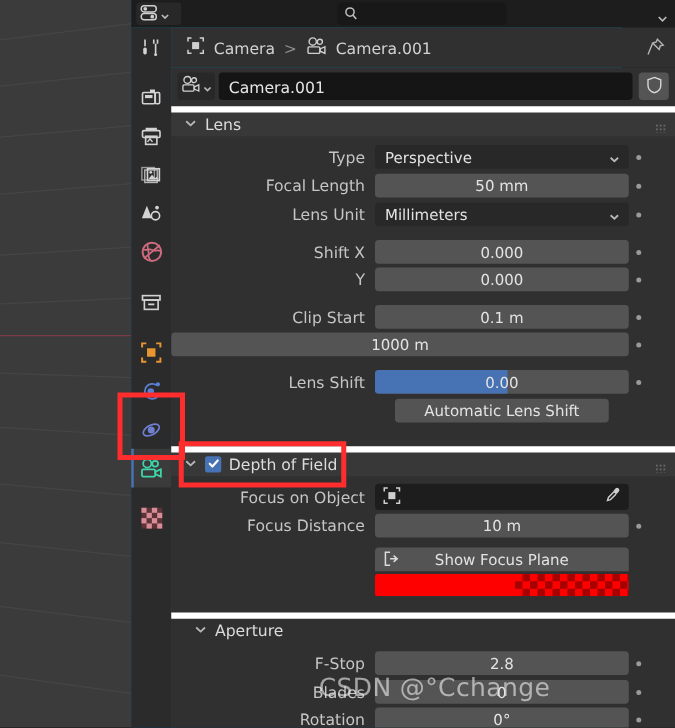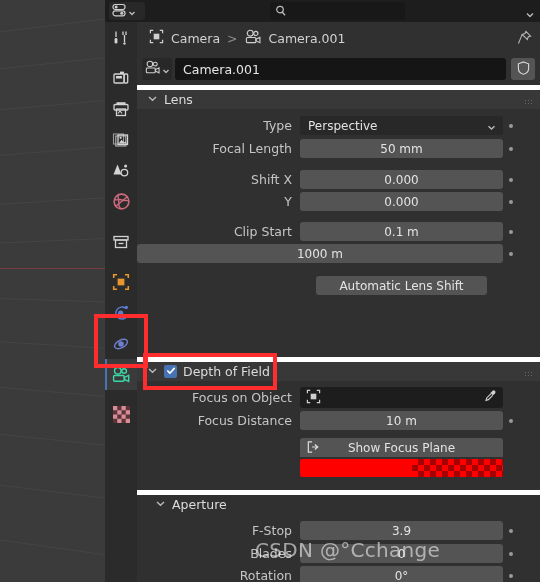--- a/index.html
+++ b/index.html
@@ -453,20 +453,34 @@
           <div class="row">
             <div class="lbl">Focal Length</div>
             <div class="field value">
               <span>50 mm</span>
             </div>
             <div class="decorator">
                 <i></i>
               </div>
           </div>
 
+          <div class="row tight">
+            <div class="lbl">Lens Unit</div>
+            <div class="field dropdown">
+              <span>Millimeters</span>
+              <span class="dd-chev">
+                <svg width="9" height="9" viewBox="0 0 9 9">
+                    <path class="chev" d="M1.5 3.2 L4.5 6 L7.5 3.2"></path>
+                  </svg>
+              </span>
+            </div>
+            <div class="decorator">
+                <i></i>
+              </div>
+          </div>
 
           <div style="height:8px"></div>
 
           <div class="row tight">
             <div class="lbl">Shift X</div>
             <div class="field value">
               <span>0.000</span>
             </div>
             <div class="decorator">
                 <i></i>
@@ -499,20 +513,30 @@
             <div class="field value">
               <span>1000 m</span>
             </div>
             <div class="decorator">
                 <i></i>
               </div>
           </div>
 
           <div style="height:8px"></div>
 
+          <div class="row tight">
+            <div class="lbl">Lens Shift</div>
+            <div class="field value slider">
+              <div class="fill" id="lens-shift-fill" style="width: 52%;"></div>
+              <span>0.00</span>
+            </div>
+            <div class="decorator">
+                <i></i>
+              </div>
+          </div>
 
           <div class="fullrow">
             <div class="spacer"></div>
             <div class="field button">
               <span>Automatic Lens Shift</span>
             </div>
           </div>
 
         </div>
       </div>
@@ -600,21 +624,21 @@
                 <path class="chev" d="M2 4 L5.5 7.3 L9 4"></path>
               </svg>
           </span>
           <span>Aperture</span>
         </div>
         <div class="panel-body">
 
           <div class="row">
             <div class="lbl">F-Stop</div>
             <div class="field value">
-              <span>3.9</span>
+              <span>2.8</span>
             </div>
             <div class="decorator">
                 <i></i>
               </div>
           </div>
 
           <div class="row tight">
             <div class="lbl">Blades</div>
             <div class="field value">
               <span>0</span>

